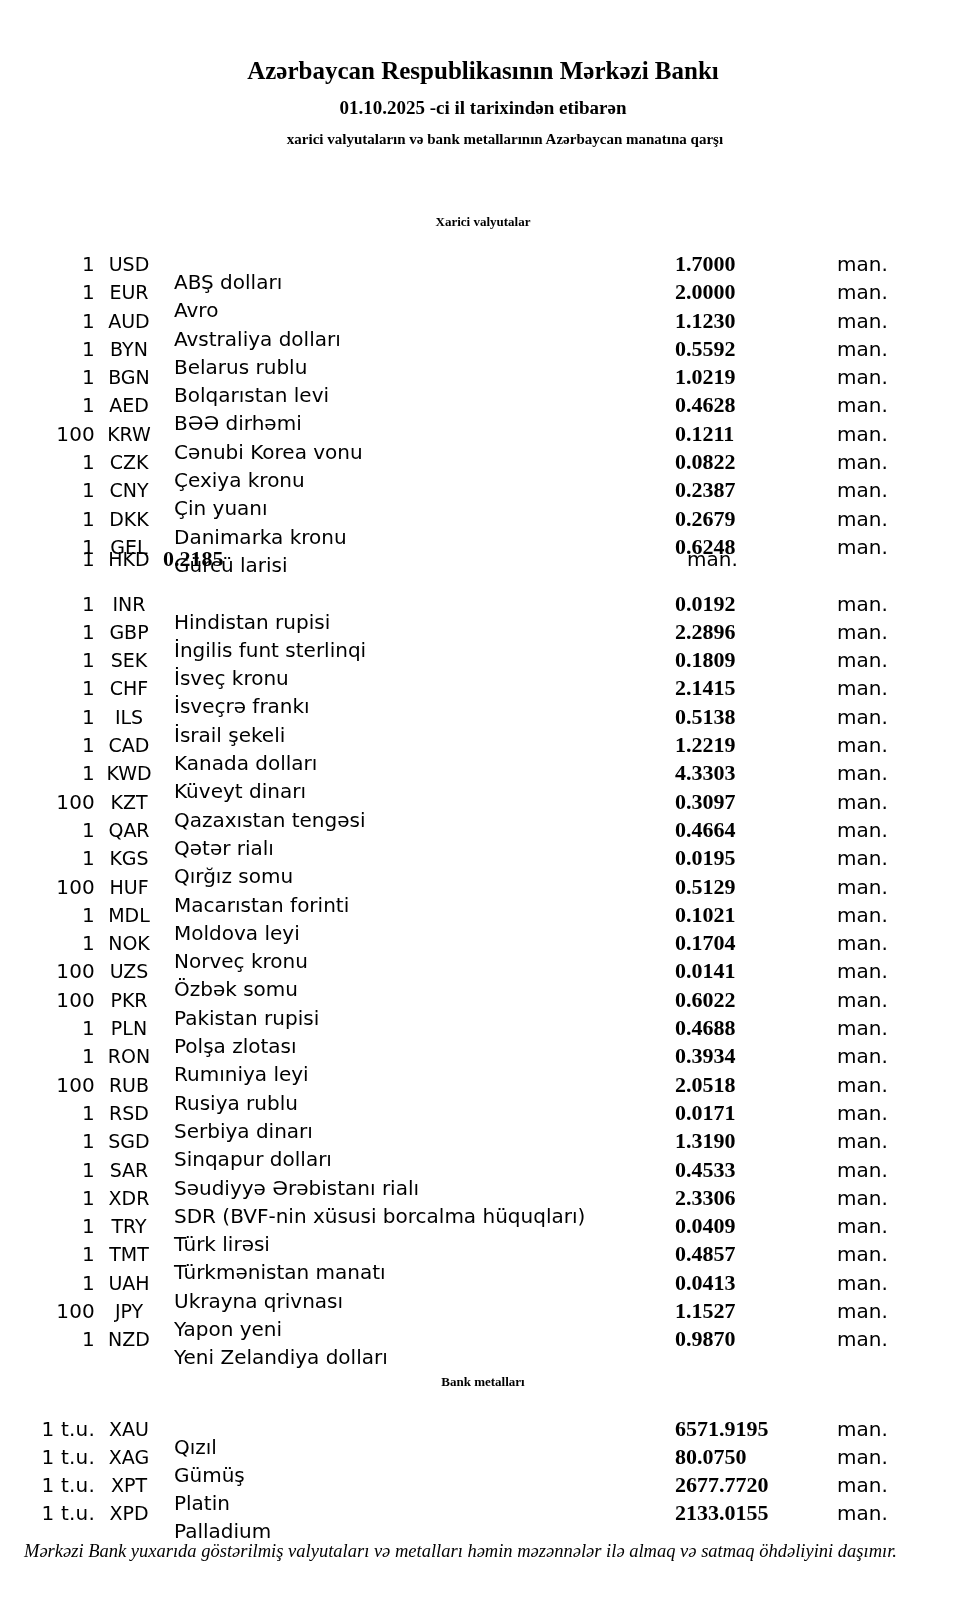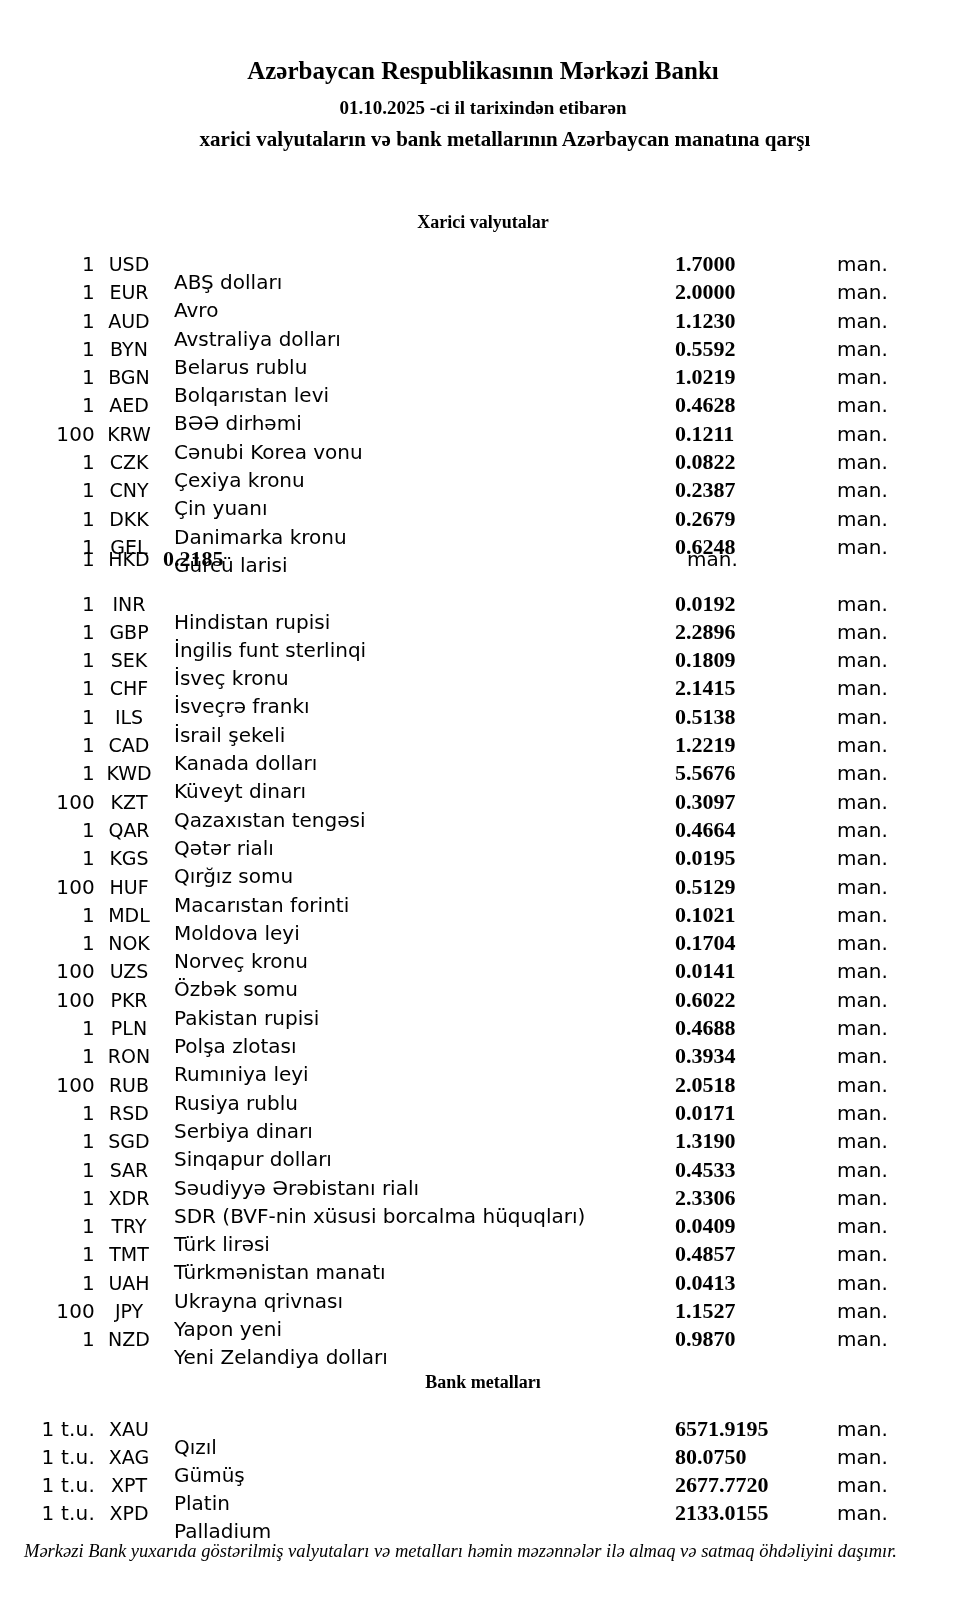--- a/index.html
+++ b/index.html
@@ -25,30 +25,30 @@
     margin-top: 10px;
     font-family: "Liberation Serif", serif;
     font-weight: 700;
     font-size: 19px;
     line-height: 26px;
   }
   .doc-subtitle {
     margin-top: 5px;
     font-family: "Liberation Serif", serif;
     font-weight: 700;
-    font-size: 21px;
+    font-size: 15px;
     line-height: 26px;
     padding-left: 44px;
   }
   .section-title {
     margin-top: 58px;
     text-align: center;
     font-family: "Liberation Serif", serif;
     font-weight: 700;
-    font-size: 18px;
+    font-size: 13px;
     line-height: 24px;
   }
   .section-title.metals { margin-top: 32px; }
   .rows { margin-top: 0; }
   .rows.metals { margin-top: 5px; }
   .row {
     display: grid;
     grid-template-columns: 95px 68px 1fr 150px 141px;
     align-items: center;
     height: 28.3px;
@@ -244,21 +244,21 @@
     <span class="cell-code">CAD</span>
     <span class="cell-name">Kanada dolları</span>
     <span class="cell-rate">1.2219</span>
     <span class="cell-unit">man.</span>
   </div>
 
   <div class="row">
     <span class="cell-qty">1</span>
     <span class="cell-code">KWD</span>
     <span class="cell-name">Küveyt dinarı</span>
-    <span class="cell-rate">5.5676</span>
+    <span class="cell-rate">4.3303</span>
     <span class="cell-unit">man.</span>
   </div>
 
   <div class="row">
     <span class="cell-qty">100</span>
     <span class="cell-code">KZT</span>
     <span class="cell-name">Qazaxıstan tengəsi</span>
     <span class="cell-rate">0.3097</span>
     <span class="cell-unit">man.</span>
   </div>

